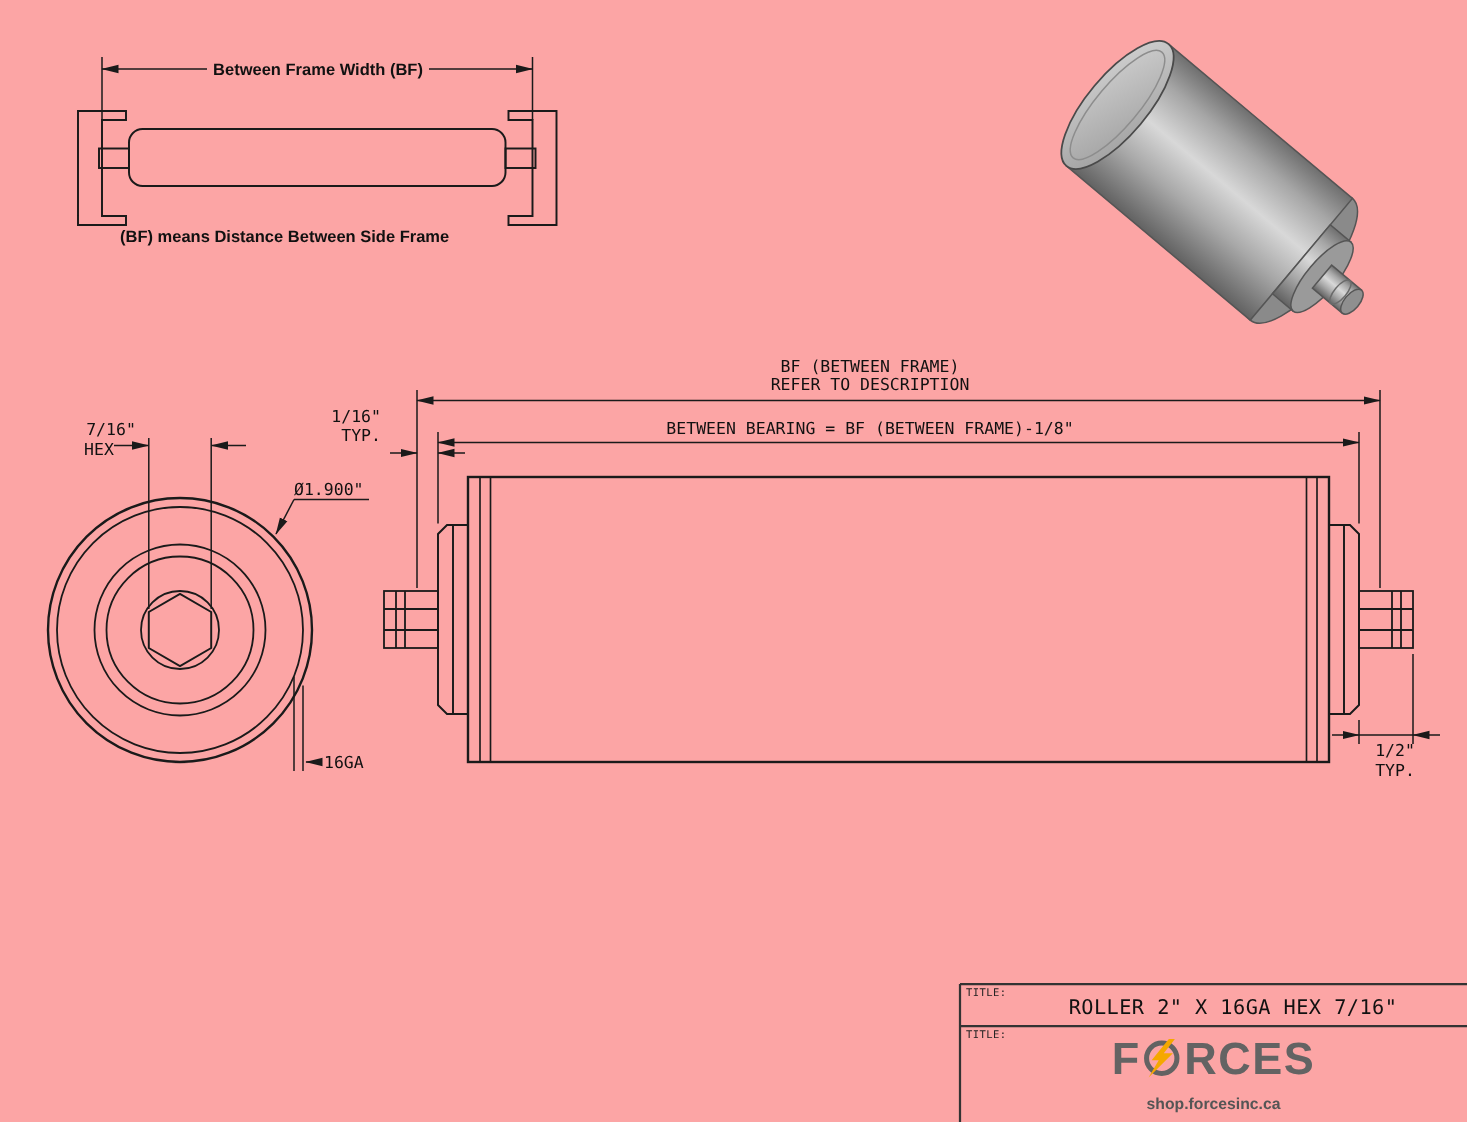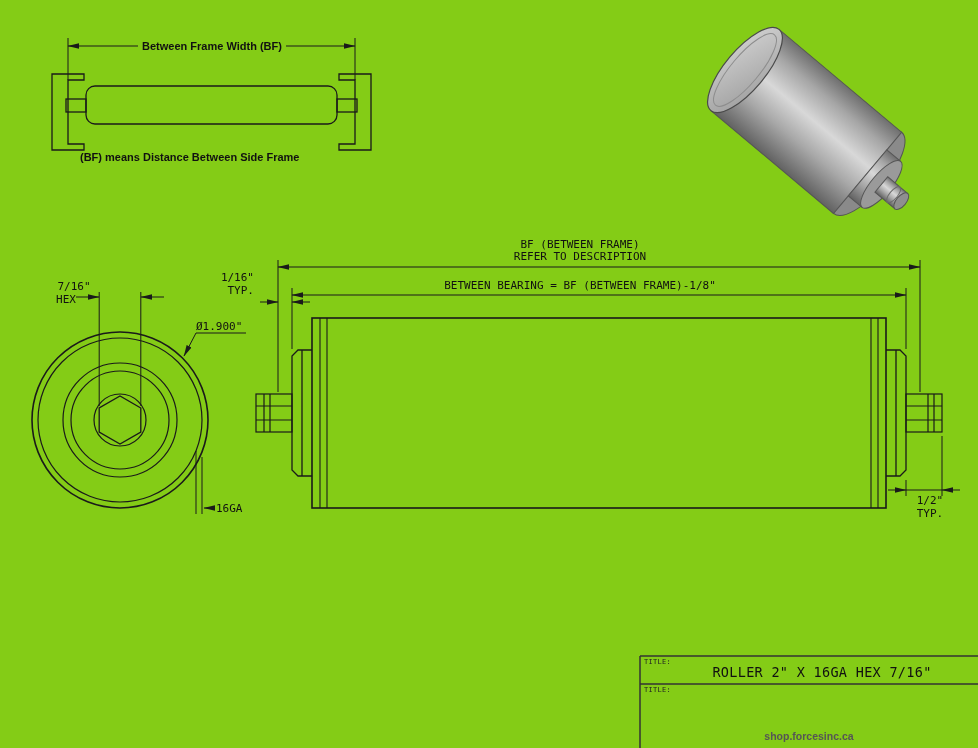--- a/index.html
+++ b/index.html
@@ -1,16 +1,16 @@
 <!DOCTYPE html>
 <html><head>
 <meta charset="utf-8">
 <style>
   html,body{margin:0;padding:0;background:#fff;}
-  #canvas{position:relative;width:978px;height:748px;background:#84cc16;overflow:hidden;}
+  #canvas{position:relative;width:978px;height:748px;background:#fca5a5;overflow:hidden;}
   #canvas > svg{position:absolute;left:0;top:0;}
   svg text{font-family:"DejaVu Sans Mono",monospace;font-size:11px;fill:#111;stroke:none;}
   svg text.bold-sans{font-family:"Liberation Sans",sans-serif;font-weight:bold;}
   
   .tb{position:absolute;left:640px;top:656px;width:338px;height:108px;}
   .tb-label{position:absolute;left:4px;font-size:7px;font-family:"DejaVu Sans Mono",monospace;color:#222;letter-spacing:0.3px;}
   .tb-label1{top:2px;}
   .tb-label2{top:30px;}
   .tb-title{position:absolute;left:30px;right:4px;top:8px;text-align:center;
             font-family:"DejaVu Sans Mono",monospace;font-size:13.5px;color:#111;letter-spacing:0.3px;white-space:nowrap;}
@@ -174,16 +174,22 @@
     <line x1="640" y1="656" x2="978" y2="656"></line>
     <line x1="640" y1="656" x2="640" y2="748"></line>
     <line x1="640" y1="684" x2="978" y2="684"></line>
   </g>
 </svg>
 
 <div class="tb">
   <span class="tb-label tb-label1">TITLE:</span>
   <div class="tb-title">ROLLER 2" X 16GA HEX 7/16"</div>
   <span class="tb-label tb-label2">TITLE:</span>
+  <div class="tb-logo">
+    <span>F</span><span class="bolt"><svg viewBox="0 0 40 40" width="27" height="27">
+        <circle cx="20" cy="20" r="15" fill="none" stroke-width="5" stroke="#636363"></circle>
+        <path d="M27,1 L10,22 L17,22 L7,39 L31,15 L22,15 L33,1 Z" fill="#F5A800"></path>
+      </svg></span><span>RCES</span>
+  </div>
   <div class="tb-site">shop.forcesinc.ca</div>
 </div>
 
 </div>
 
 </body></html>

